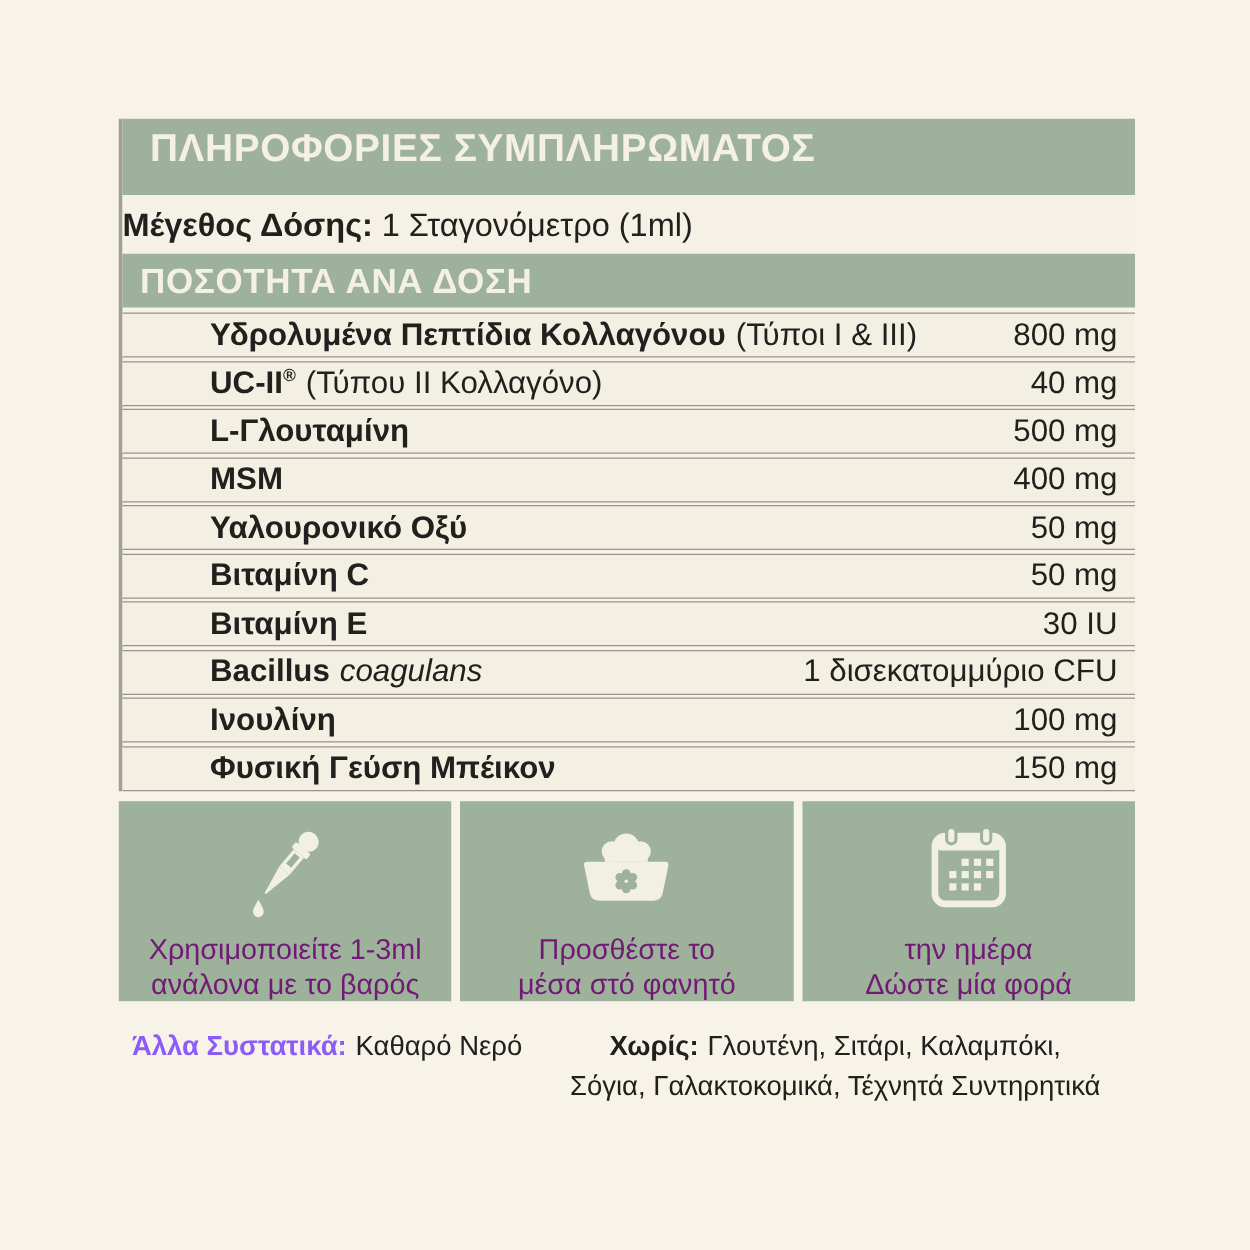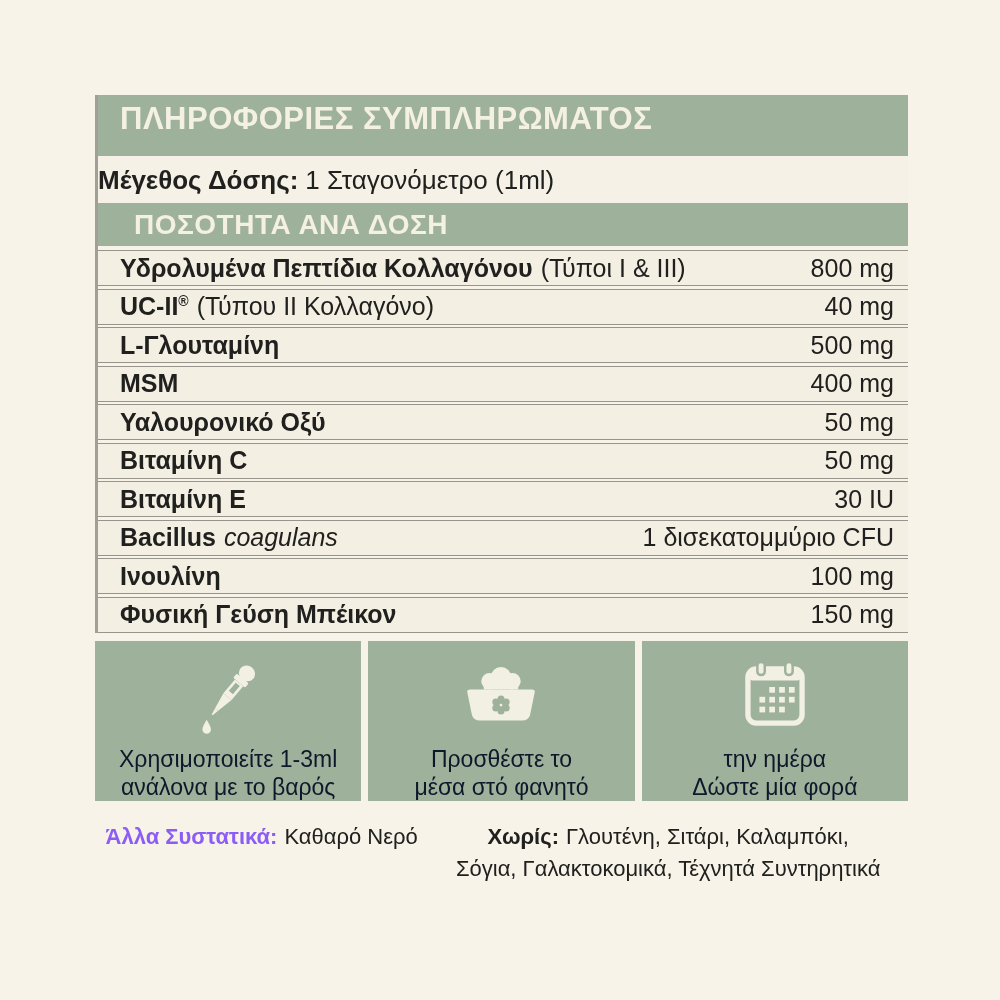--- a/index.html
+++ b/index.html
@@ -20,61 +20,61 @@
   .bar{
     background:#9eb19a;
     color:#f4f1e3;
     font-weight:bold;
     letter-spacing:0.5px;
   }
   .bar.title{
     height:61px;line-height:47px;font-size:31px;padding-left:22px;
   }
   .bar.sub{
-    height:43px;line-height:44px;font-size:28px;padding-left:36px;
+    height:43px;line-height:44px;font-size:28px;padding-left:14px;
   }
   .serving{
     background:#f6f1e6;
     height:47px;line-height:48px;
     font-size:26px;
   }
   .serving .b{font-weight:bold;}
   .serving .v{margin-left:7px;}
   .rows{margin-top:4px;}
   .row{
     background:#f4efe3;
     border-top:1.5px solid #96948b;
     border-bottom:1.5px solid #96948b;
     margin-bottom:2.5px;
     height:34px;
     display:flex;align-items:center;justify-content:space-between;
     padding:0 14px 0 22px;
     font-size:25px;
   }
   .row:last-child{margin-bottom:0;}
-  .ing-name{font-weight:bold;white-space:nowrap;}
+  .ing-name{font-weight:bold;white-space:nowrap;margin-left:48px;}
   .ing-name sup{font-size:14px;}
   .ing-note{font-weight:normal;margin-left:8px;white-space:nowrap;text-align:center;}
   .ing-sci{font-style:italic;margin-left:8px;white-space:nowrap;}
   .ing-amount{font-weight:normal;white-space:nowrap;}
   .boxes{
     margin-top:8px;
     display:flex;gap:7px;
   }
   .ubox{
     flex:1;
     height:160px;
     background:#9eb19a;
     display:flex;flex-direction:column;align-items:center;justify-content:flex-start;
     padding-top:14px;box-sizing:border-box;
   }
   .ubox svg{display:block;}
   .ubox .txt{
     margin-top:8px;
-    color:#0f172a;
+    color:#701a75;
     font-size:23px;
     line-height:28px;
     text-align:center;
   }
   .footer{
     margin-top:18px;
     display:flex;
   }
   .foot-left{
     width:41%;

